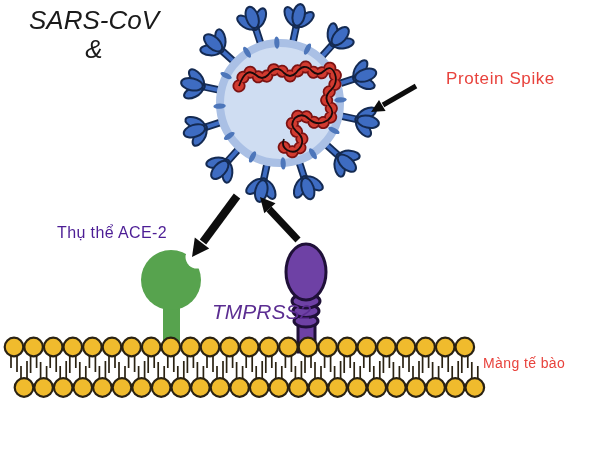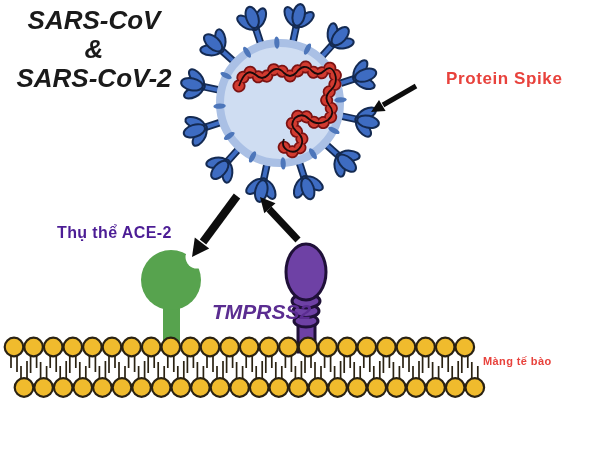--- a/index.html
+++ b/index.html
@@ -1,29 +1,29 @@
 <!DOCTYPE html>
 <html><head>
 <meta charset="utf-8">
 <style>
   html,body{margin:0;padding:0;background:#fff;}
   #canvas{
     position:relative;width:600px;height:450px;background:#ffffff;overflow:hidden;
     font-family:"Liberation Sans","DejaVu Sans",sans-serif;
   }
   #diagram-svg{position:absolute;left:0;top:0;}
-  .lbl{position:absolute;white-space:nowrap;font-weight:bold;}
+  .lbl{position:absolute;white-space:nowrap;font-weight:normal;}
   #title-block{
     left:8px;top:6px;width:172px;text-align:center;
     font-style:italic;font-size:26px;line-height:1.12;letter-spacing:0px;
   }
   #protein-spike-label{left:446px;top:69px;font-size:17px;letter-spacing:.6px;}
   #ace2-label{left:57px;top:224px;font-size:16px;letter-spacing:.4px;}
   #tmprss2-label{left:212px;top:300px;font-size:21px;font-style:italic;}
-  #membrane-label{left:483px;top:355px;font-size:11px;letter-spacing:.4px;}
+  #membrane-label{left:483px;top:355px;font-size:14px;letter-spacing:.4px;}
 </style>
 </head>
 <body>
 
 <div id="canvas">
 
   <svg id="diagram-svg" width="600" height="450" viewBox="0 0 600 450">
 
     <g id="g-ace2">
         <rect x="163" y="298" width="17" height="52" rx="2" fill="#57a34e"></rect>
@@ -334,19 +334,18 @@
       <g>
         <line x1="298" y1="240" x2="269" y2="209" stroke-width="7" class="arrow" stroke="#0d0d0d"></line>
         <polygon points="260,197 275.5,203.3 264.3,213.2" class="arrowfill" fill="#0d0d0d"></polygon>
       </g>
     </g>
   </svg>
 
   <div id="title-block" class="lbl" style="color: rgb(26, 26, 26);">
     <div>SARS-CoV</div>
     <div>&amp;</div>
-    <div>SARS-CoV-2</div>
   </div>
   <div id="protein-spike-label" class="lbl" style="color: rgb(232, 66, 60);">Protein Spike</div>
   <div id="ace2-label" class="lbl" style="color: #4c1d95;">Thụ thể ACE-2</div>
   <div id="tmprss2-label" class="lbl" style="color: rgb(91, 45, 145);">TMPRSS2</div>
   <div id="membrane-label" class="lbl" style="color: rgb(232, 66, 60);">Màng tế bào</div>
 </div>
 
 </body></html>

